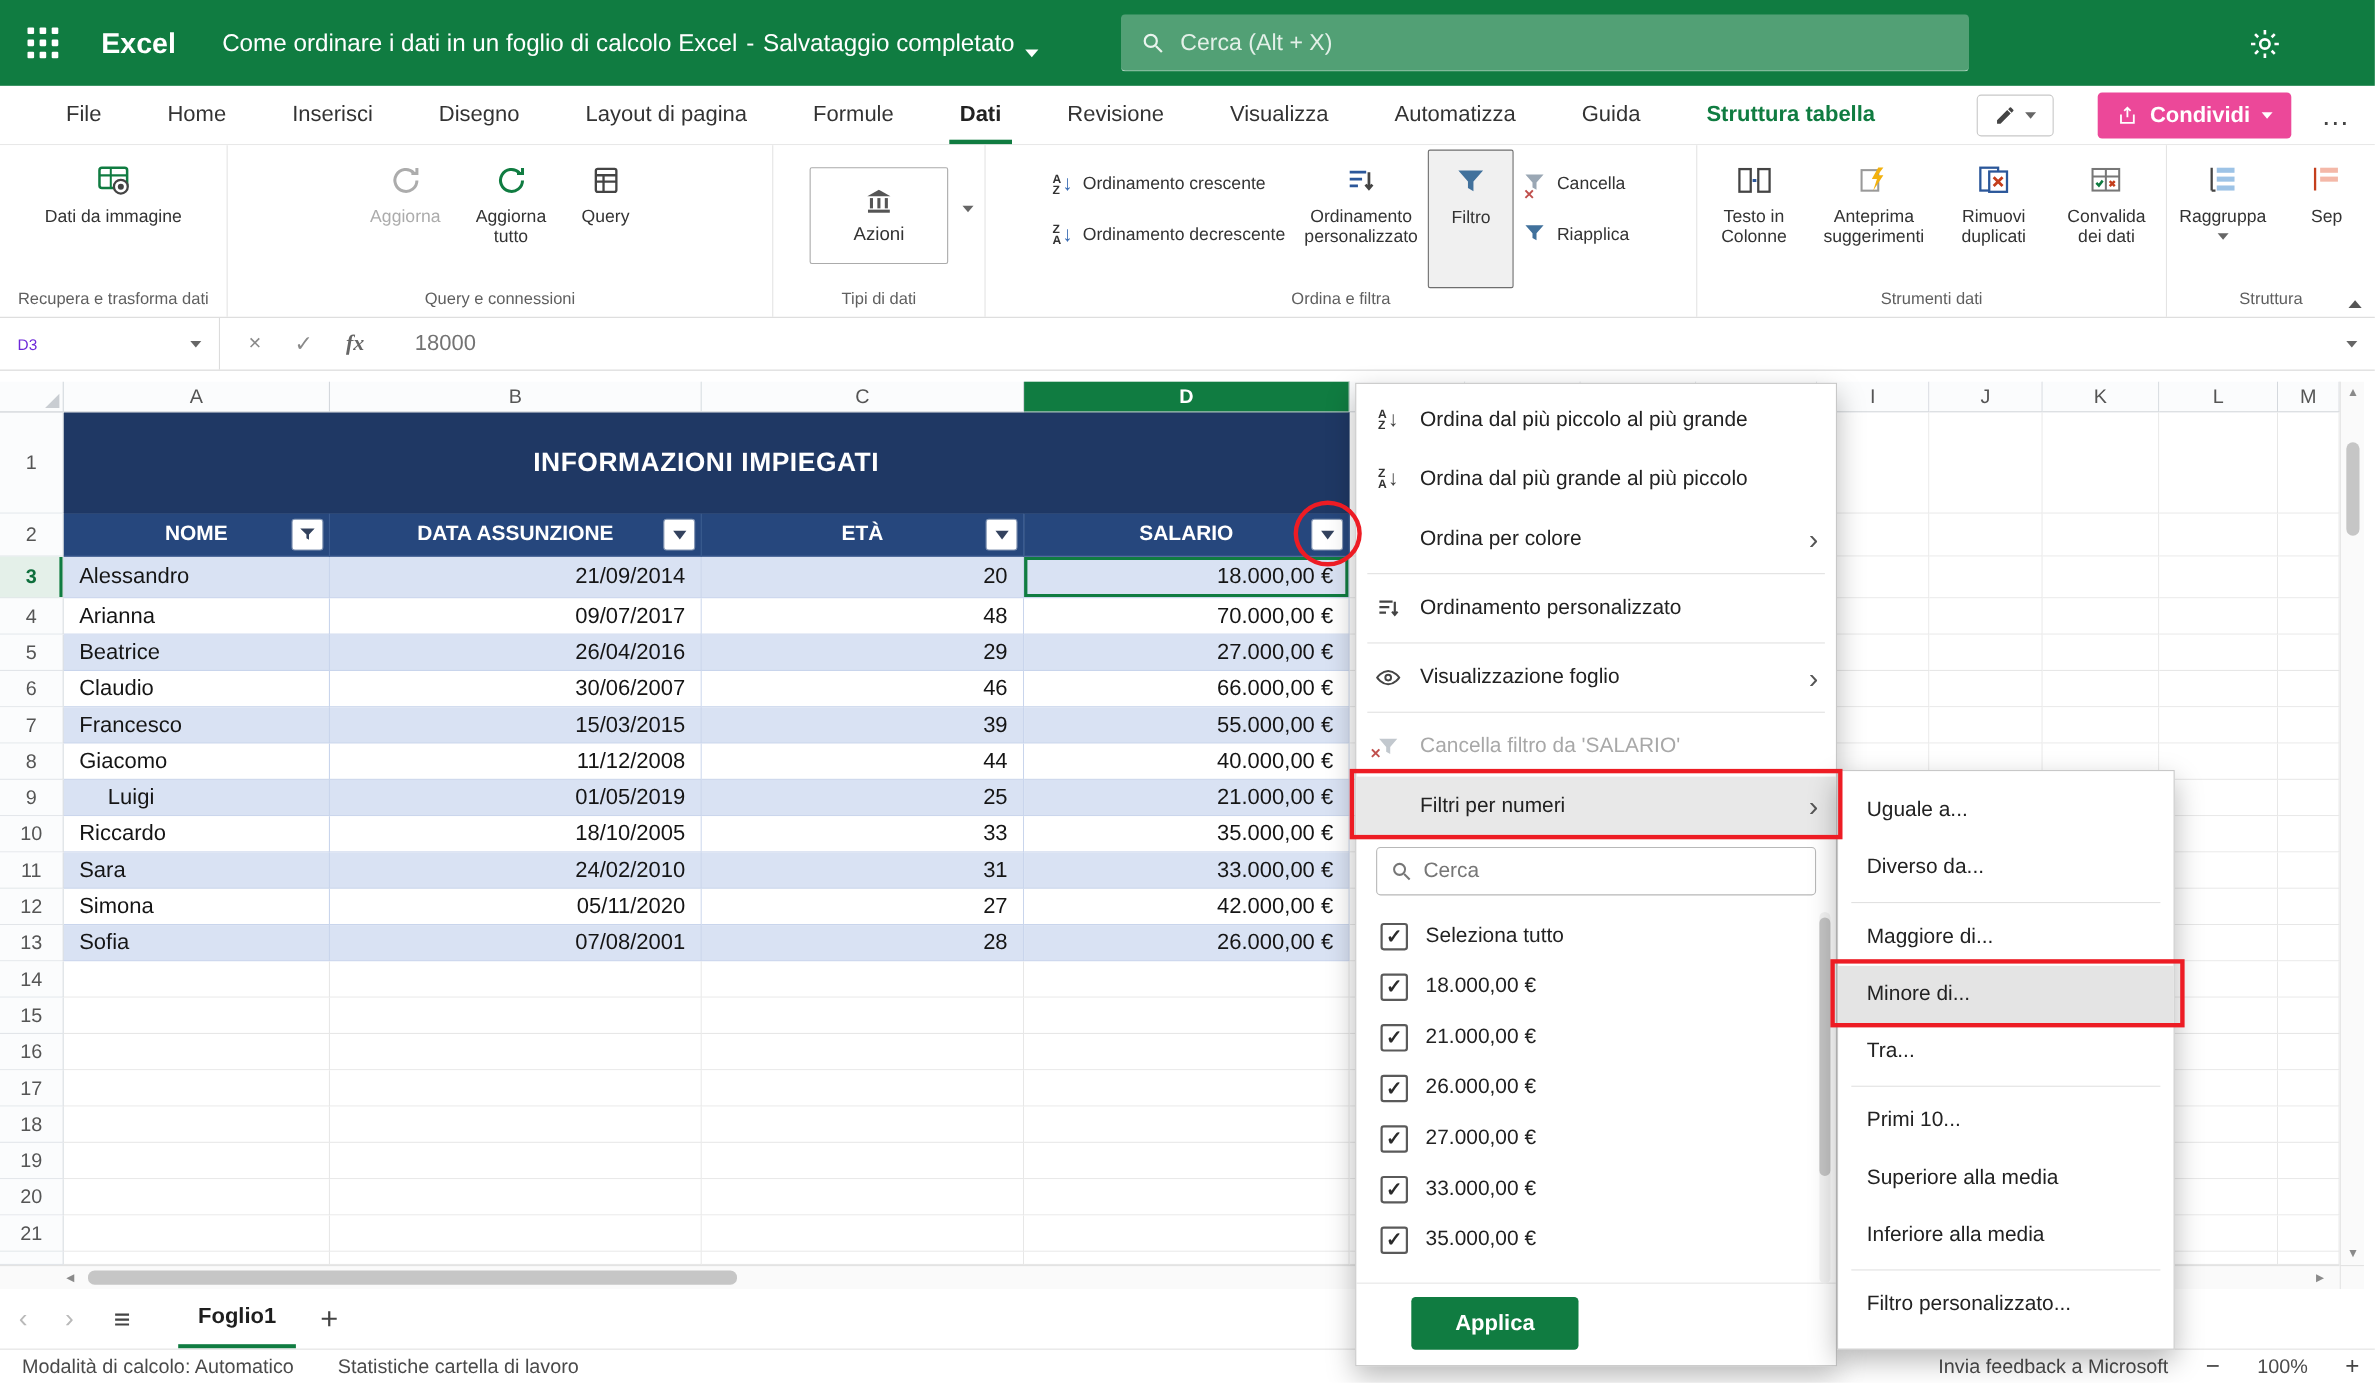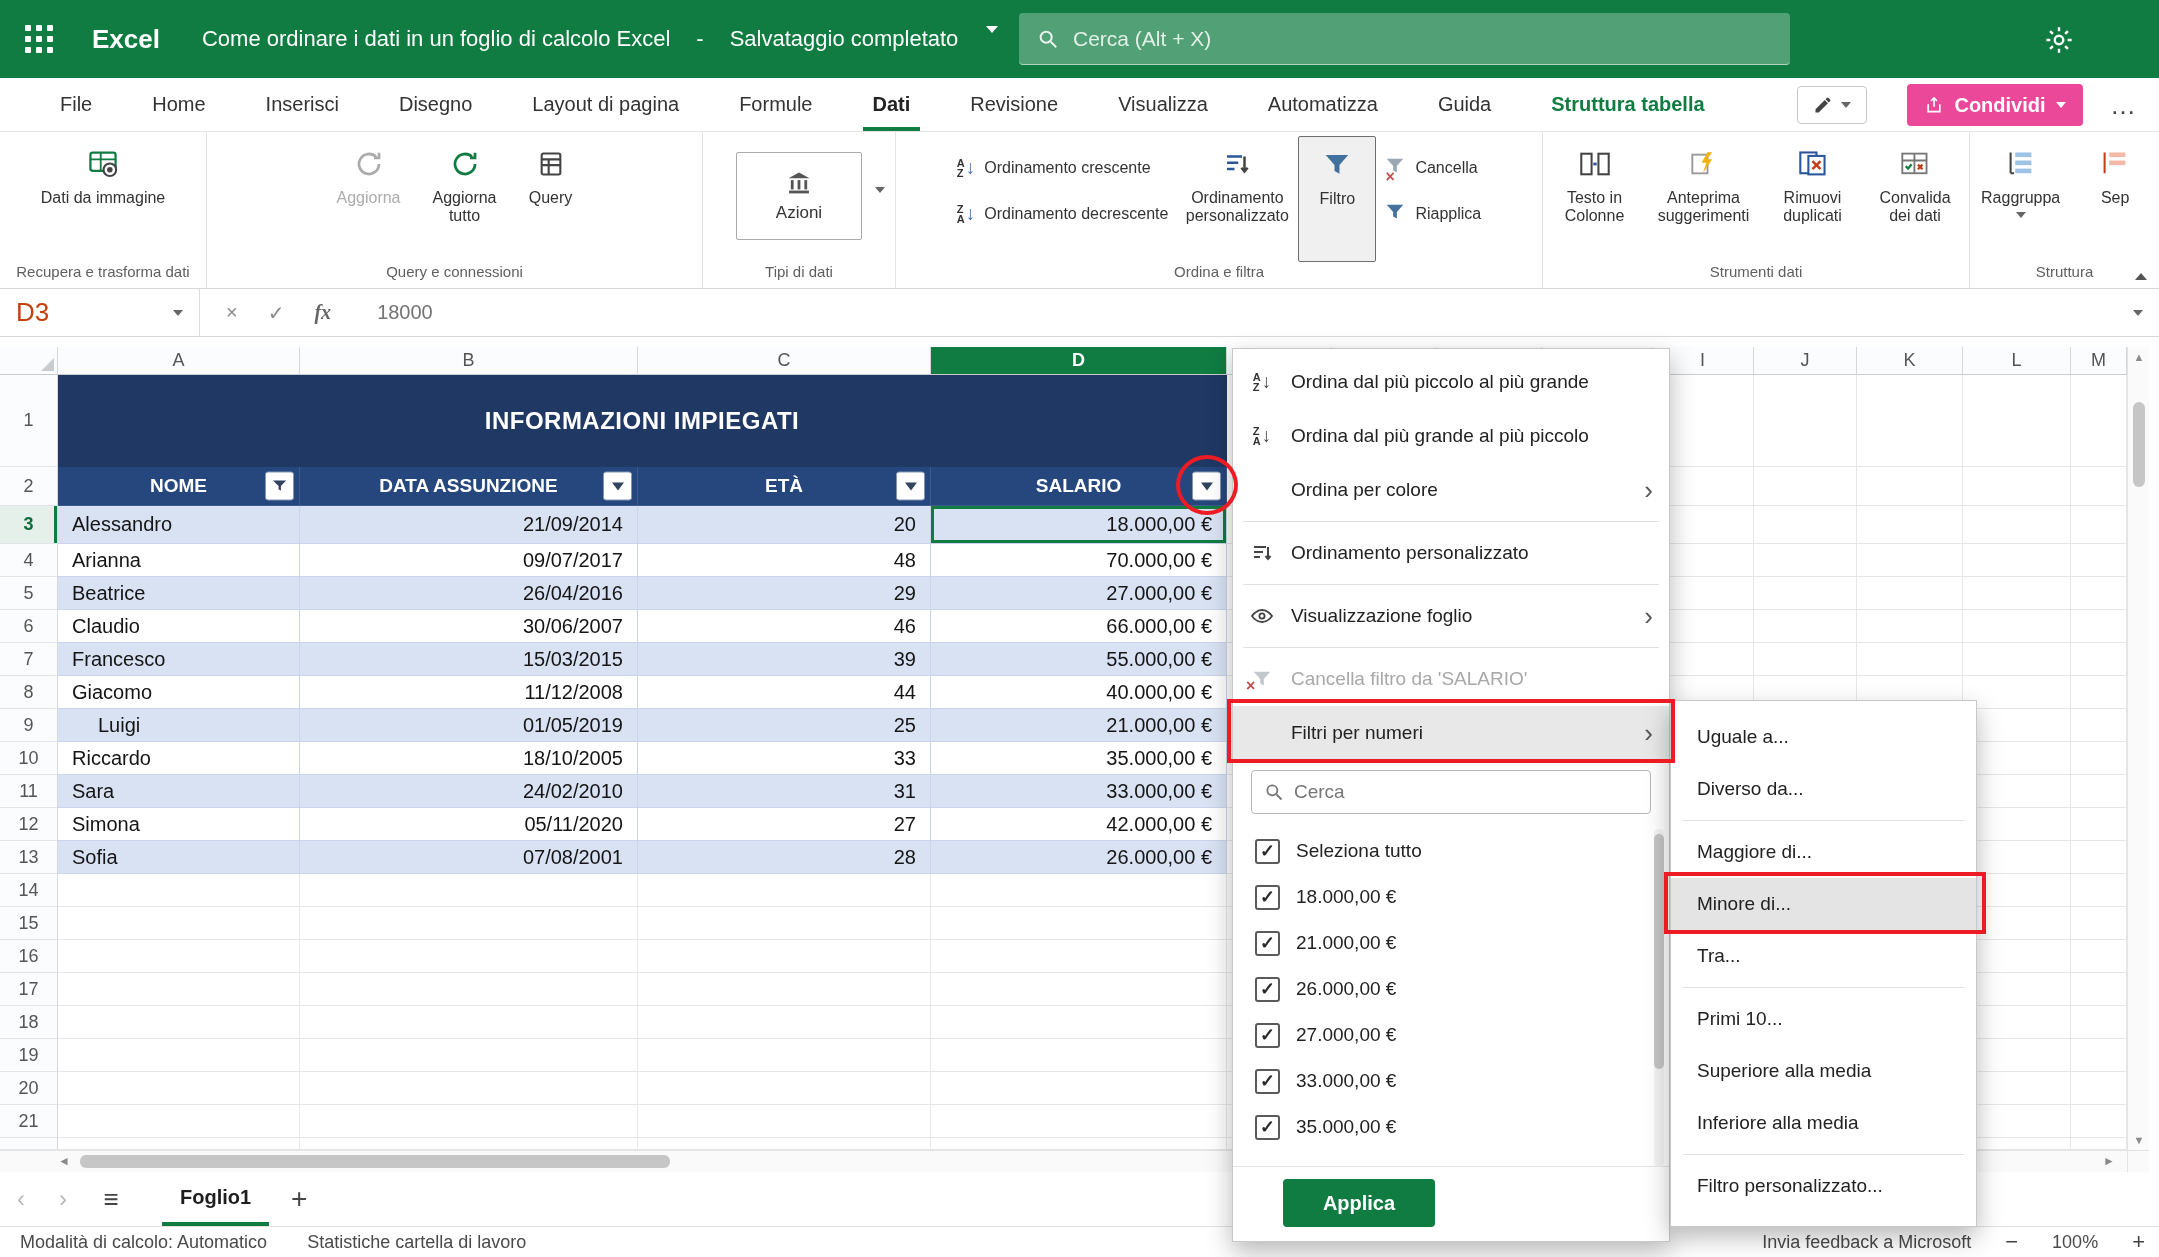--- a/index.html
+++ b/index.html
@@ -6,21 +6,21 @@
   html,body { width:2159px; height:1257px; overflow:hidden; background:#fff;
     font-family:"Liberation Sans", sans-serif; position:relative; }
 
   
   .topbar { position:absolute; top:0; left:0; width:2159px; height:78px; background:#107C41;
     display:flex; align-items:center; color:#fff; z-index:5; }
   .waffle { width:78px; height:78px; display:flex; align-items:center; justify-content:center; cursor:pointer; }
   .waffle-grid { display:grid; grid-template-columns:repeat(3,6px); grid-gap:5px; }
   .waffle-grid span { width:6px; height:6px; background:#fff; border-radius:1px; }
   .app-name { font-size:26px; font-weight:700; margin:0 42px 0 14px; }
-  .doc-title { font-size:22px; display:flex; align-items:flex-start; gap:26px; white-space:nowrap; }
+  .doc-title { font-size:22px; display:flex; align-items:flex-end; gap:8px; white-space:nowrap; }
   .tri-down-w { width:0; height:0; border-left:6px solid transparent; border-right:6px solid transparent; border-top:7px solid #fff; margin-left:2px; }
   .search-pill { position:absolute; left:1019px; top:13px; width:771px; height:52px;
     background:rgba(255,255,255,0.28); border-radius:4px; border-bottom:1px solid rgba(255,255,255,0.55);
     display:flex; align-items:center; padding:0 18px; gap:14px; color:#EAF4EE; }
   .search-input { flex:1; border:none; outline:none; background:transparent; font-size:21px; color:#F2F8F4; font-family:inherit; }
   .search-input::placeholder { color:#E3F0E8; }
   .gear-btn { position:absolute; right:84px; top:24px; width:32px; height:32px; cursor:pointer; }
 
   
   .tabrow { position:absolute; top:78px; left:0; width:2159px; height:54px; background:#fff;
@@ -57,21 +57,21 @@
   .azioni-box { margin-top:16px; width:126px; height:88px; border:1px solid #ABABAB; border-radius:2px;
     display:flex; flex-direction:column; align-items:center; justify-content:center; gap:6px; font-size:17px; color:#333; position:relative; }
   .azioni-chev { position:absolute; right:-24px; top:34px; }
   .collapse-chev { position:absolute; right:12px; bottom:8px; width:0; height:0;
     border-left:6px solid transparent; border-right:6px solid transparent; border-bottom:7px solid #555; }
 
   
   .formulabar { position:absolute; top:289px; left:0; width:2159px; height:48px; background:#fff;
     border-bottom:1px solid #D8D8D8; display:flex; align-items:center; }
   .namebox { width:200px; height:100%; border-right:1px solid #DCDCDC; display:flex; align-items:center;
-    justify-content:space-between; padding:0 16px; font-size:26px; color:#c2410c; }
+    justify-content:space-between; padding:0 16px; font-size:14px; color:#6d28d9; }
   .fb-icons { display:flex; align-items:center; gap:30px; padding:0 26px; font-size:20px; color:#8A8A8A; }
   .fb-fx { font-family:"Liberation Serif", serif; font-style:italic; font-weight:700; color:#666; }
   .fb-value { font-size:20px; color:#737373; padding-left:20px; }
   .fb-expand { position:absolute; right:16px; }
 
   
   .sheet { position:absolute; top:347px; left:0; width:2127px; background:#fff; }
   .colheads { display:flex; height:28px; }
   .cornercell { width:58px; height:28px; background:#FBFCFD; border-right:1px solid #D4D8DD; border-bottom:1px solid #C9CDD2; position:relative; flex-shrink:0; }
   .cornercell::after { content:''; position:absolute; right:3px; bottom:3px; width:0; height:0;

